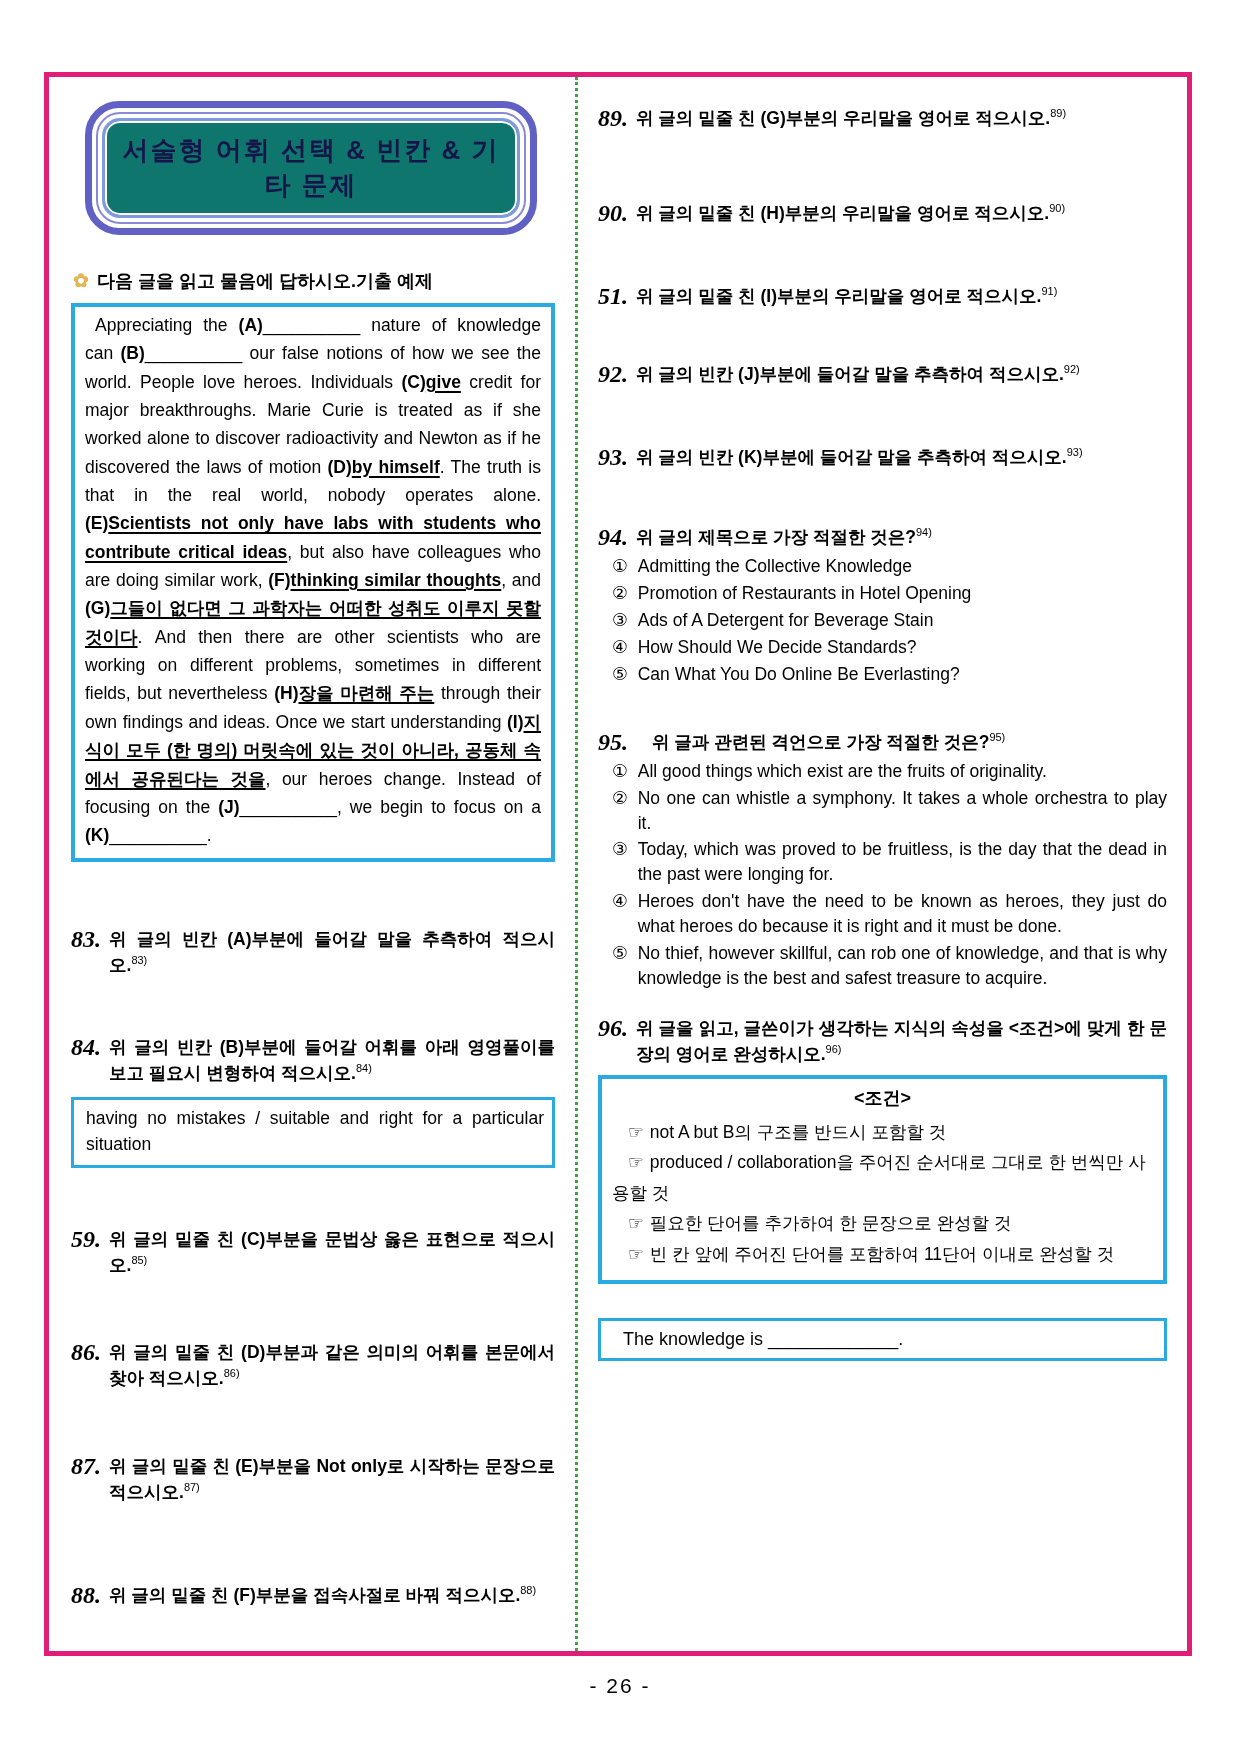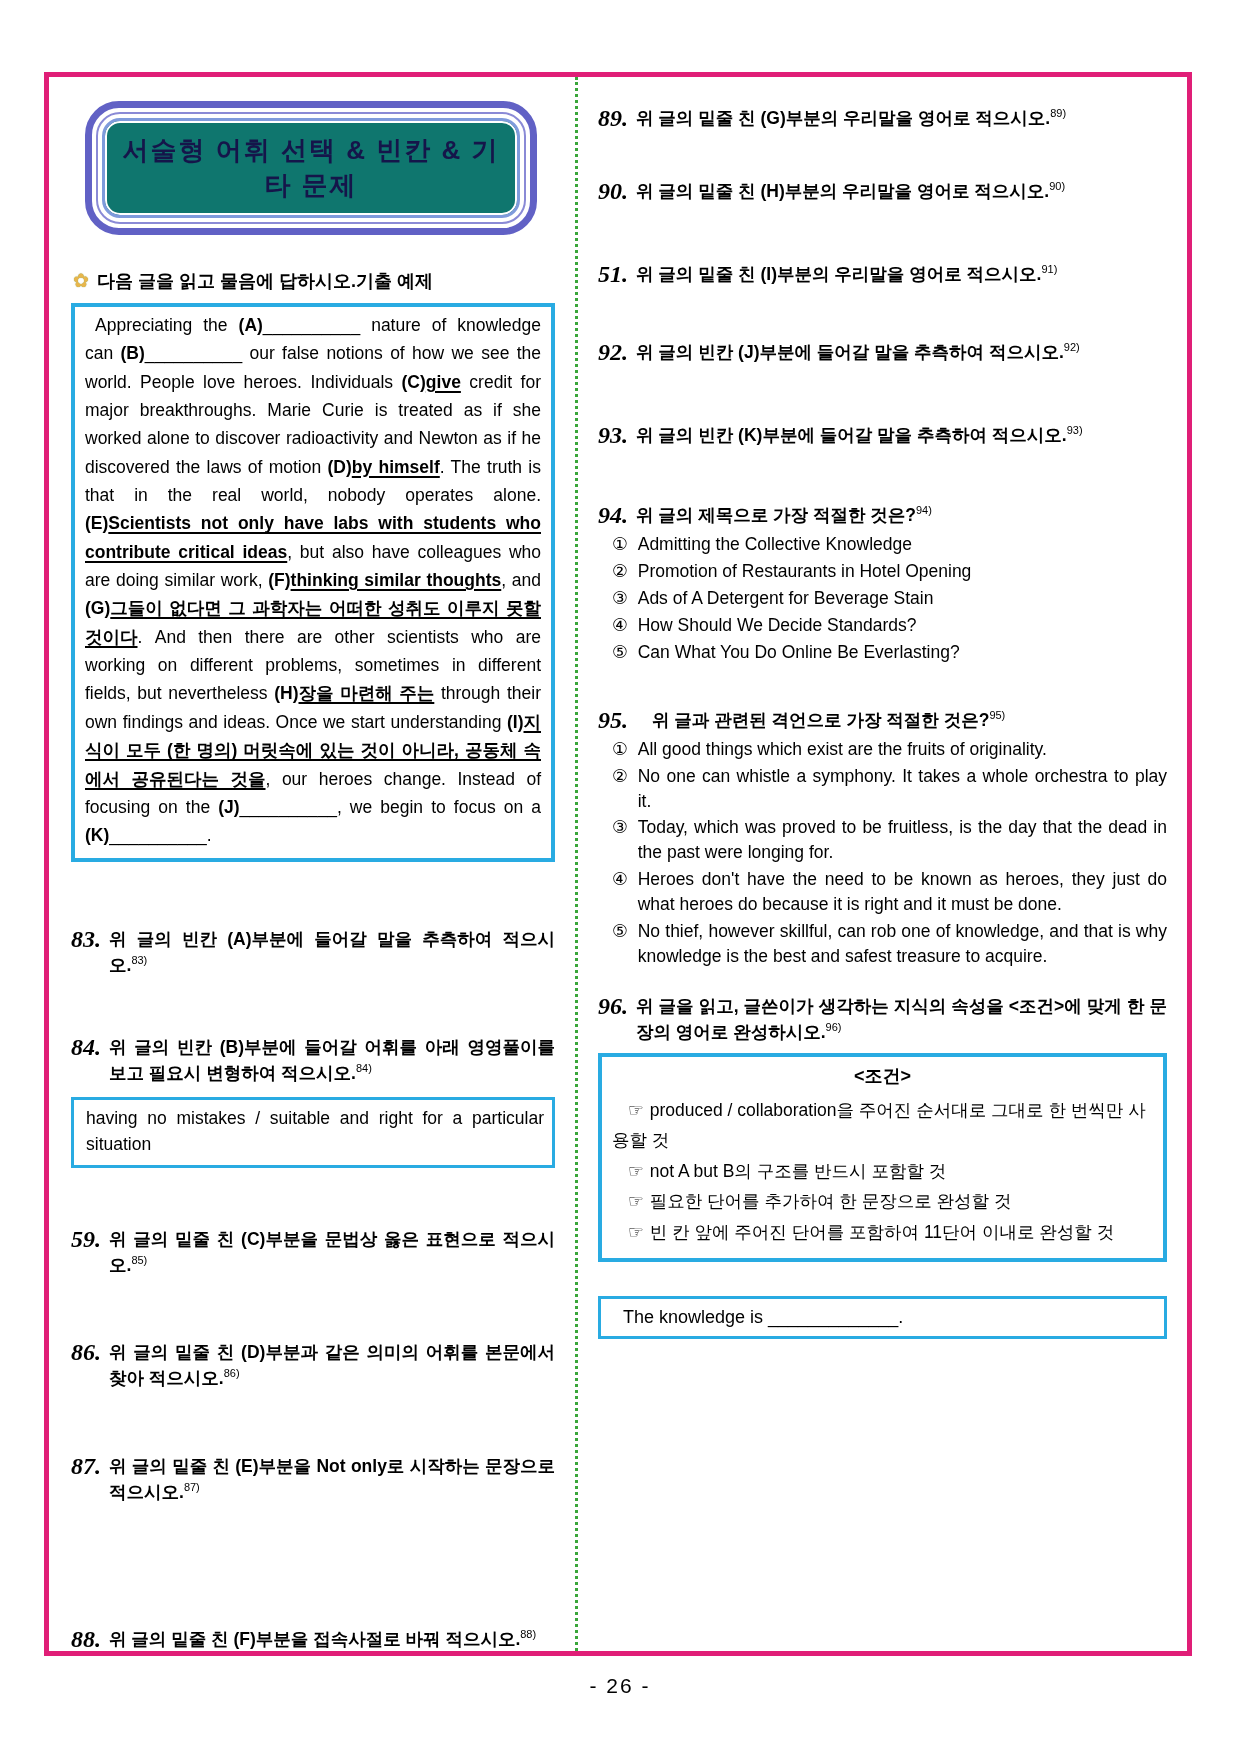--- a/index.html
+++ b/index.html
@@ -77,23 +77,23 @@
   .answer-box{
     border:3px solid #29abe2;margin-top:34px;padding:8px 8px 8px 22px;
     font-size:18px;
   }
   
   .mt-q83{margin-top:64px;}
   .mt-q84{margin-top:56px;}
   .mt-q85{margin-top:58px;}
   .mt-q86{margin-top:60px;}
   .mt-q87{margin-top:62px;}
-  .mt-q88{margin-top:120px;}
+  .mt-q88{margin-top:76px;}
   .mt-q89{margin-top:18px;}
-  .mt-q90{margin-top:47px;}
+  .mt-q90{margin-top:69px;}
   .mt-q91{margin-top:56px;}
   .mt-q92{margin-top:52px;}
   .mt-q93{margin-top:56px;}
   .mt-q94{margin-top:54px;}
   .mt-q95{margin-top:42px;gap:16px;}
   .mt-q96{margin-top:24px;}
   
   .page-number{
     position:absolute;left:0;right:0;top:1674px;text-align:center;
     font-size:21px;letter-spacing:2px;
@@ -240,22 +240,22 @@
           </div>
       </div>
 
       <div class="question mt-q96">
         <span class="qno">96.</span>
         <span class="qtext"><span>위 글을 읽고, 글쓴이가 생각하는 지식의 속성을 &lt;조건&gt;에 맞게 한 문장의 영어로 완성하시오.</span><sup>96)</sup></span>
       </div>
 
       <div class="cond-box">
         <div class="cond-title">&lt;조건&gt;</div>
+        <div class="cond-item"><span class="hand">☞</span><span>not A but B의 구조를 반드시 포함할 것</span></div>
         <div class="cond-item"><span class="hand">☞</span><span>produced / collaboration을 주어진 순서대로 그대로 한 번씩만 사용할 것</span></div>
-        <div class="cond-item"><span class="hand">☞</span><span>not A but B의 구조를 반드시 포함할 것</span></div>
         <div class="cond-item"><span class="hand">☞</span><span>필요한 단어를 추가하여 한 문장으로 완성할 것</span></div>
         <div class="cond-item"><span class="hand">☞</span><span>빈 칸 앞에 주어진 단어를 포함하여 11단어 이내로 완성할 것</span></div>
       </div>
 
       <div class="answer-box">
         <span>The knowledge is _____________.</span>
       </div>
 
     </div>
   </div>

